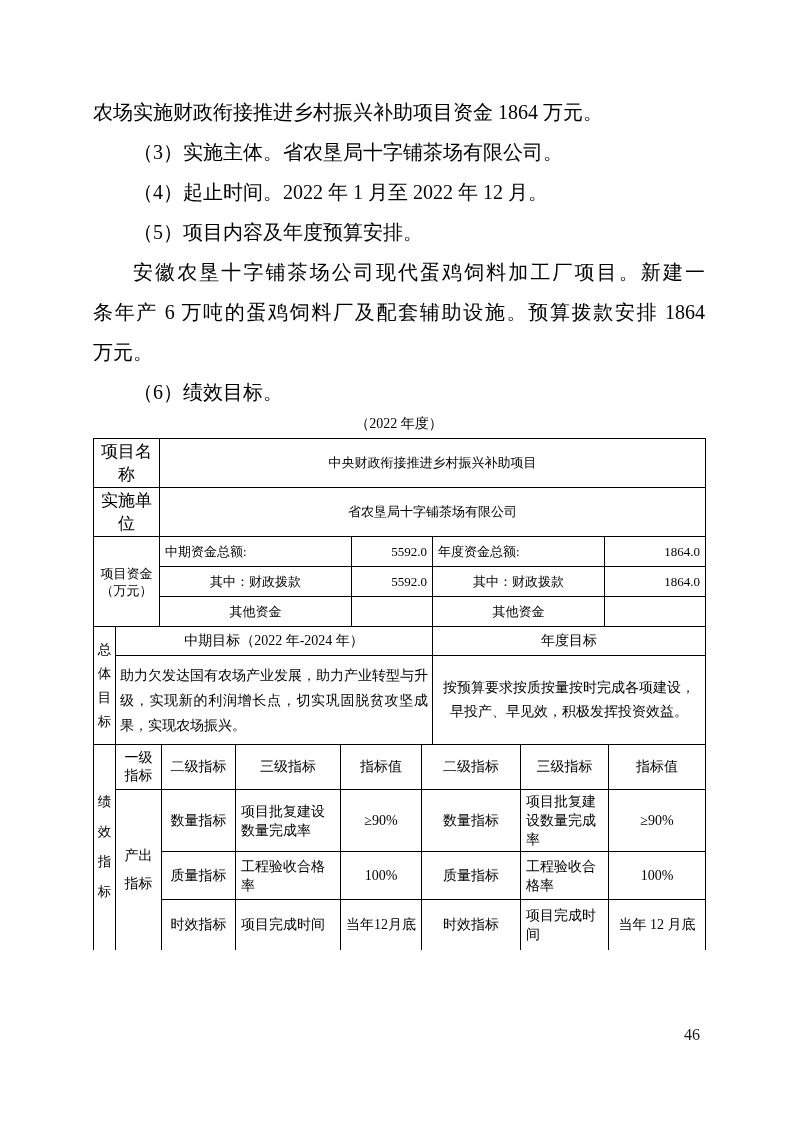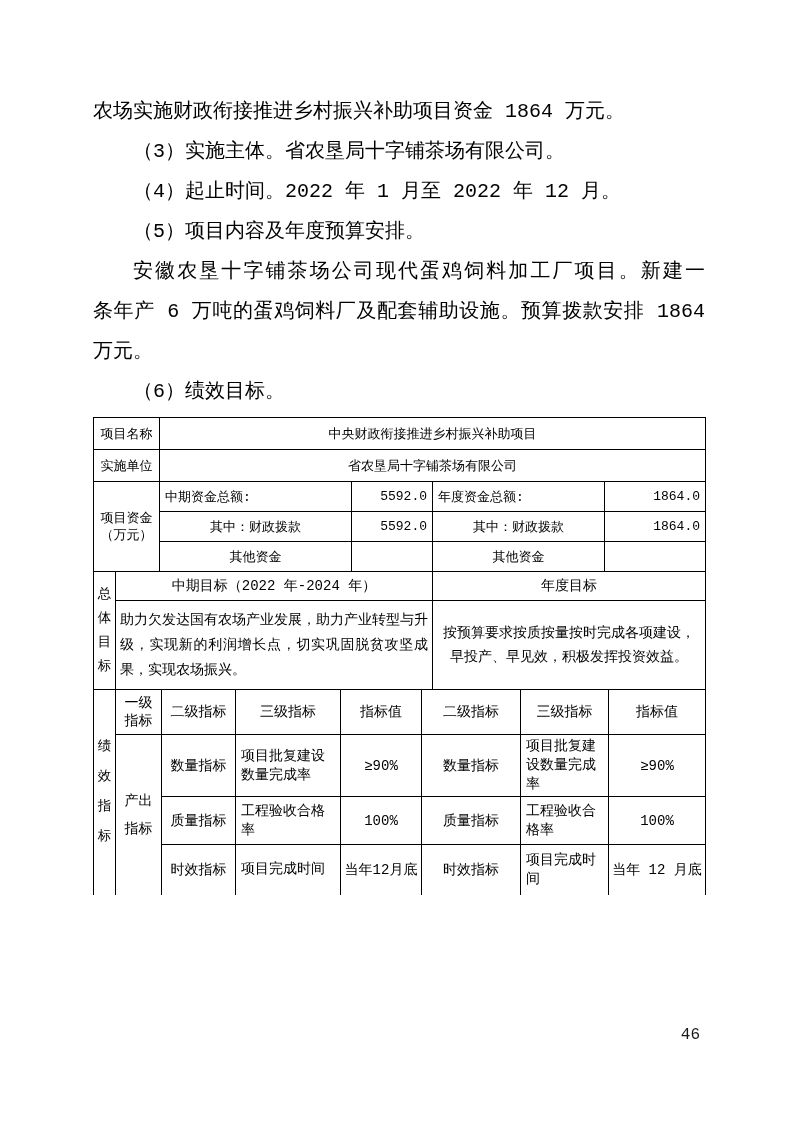--- a/index.html
+++ b/index.html
@@ -1,21 +1,21 @@
 <!DOCTYPE html>
 <html><head>
 <meta charset="utf-8">
 <style>
   html, body { margin: 0; padding: 0; background: #ffffff; }
   .page {
     position: relative;
     width: 794px; height: 1122px;
     background: #ffffff;
     color: #000000;
-    font-family: Liberation Mono, monospace;
+    font-family: Liberation Serif, serif;
     overflow: hidden;
   }
   .content {
     position: absolute;
     left: 93px; top: 0;
     width: 612px;
   }
   
   .bodytext { padding-top: 92px; font-size: 20px; line-height: 40px; }
   .bline { white-space: nowrap; }
@@ -32,21 +32,21 @@
   td {
     border: 1px solid #000000;
     font-size: 13px;
     padding: 1px 2px;
     text-align: center;
     vertical-align: middle;
     overflow: hidden;
   }
   .pre { white-space: pre-line; }
   .tblA td { height: 29px; }
-  .tblA .lbl { font-size: 13px; margin-left: 15px; }
+  .tblA .lbl { font-size: 17px; margin-left: 15px; }
   .tblB tr { height: 30px; }
   .fund-lbl { font-size: 13px; line-height: 17px; padding: 0; }
   .fl { text-align: left; padding-left: 5px; }
   .fv { text-align: right; padding-right: 5px; }
   .tblC .hrow { height: 29px; }
   .tblC .crow { height: 89px; }
   .gh { font-size: 14px; }
   .gt-left { text-align: justify; font-size: 14px; line-height: 25px; padding: 2px 4px; vertical-align: middle; }
   .gt-right { text-align: center; font-size: 14px; line-height: 24px; white-space: pre-line; }
   .vcell { padding: 0; }
@@ -78,20 +78,21 @@
       <div class="bline wrapok">农场实施财政衔接推进乡村振兴补助项目资金 1864 万元。</div>
       <div class="bline indent wrapok">（3）实施主体。省农垦局十字铺茶场有限公司。</div>
       <div class="bline indent wrapok">（4）起止时间。2022 年 1 月至 2022 年 12 月。</div>
       <div class="bline indent wrapok">（5）项目内容及年度预算安排。</div>
       <div class="bline indent stretch">安徽农垦十字铺茶场公司现代蛋鸡饲料加工厂项目。新建一</div>
       <div class="bline stretch">条年产 6 万吨的蛋鸡饲料厂及配套辅助设施。预算拨款安排 1864</div>
       <div class="bline wrapok">万元。</div>
       <div class="bline indent wrapok">（6）绩效目标。</div>
     </div>
 
+    <div class="tbl-subtitle">（2022 年度）</div>
 
     <table class="tblA">
       <colgroup>
           <col style="width:66px">
           <col style="width:546px">
         </colgroup>
       <tbody>
           <tr>
         <td class="lbl">项目名称</td>
         <td>中央财政衔接推进乡村振兴补助项目</td>

